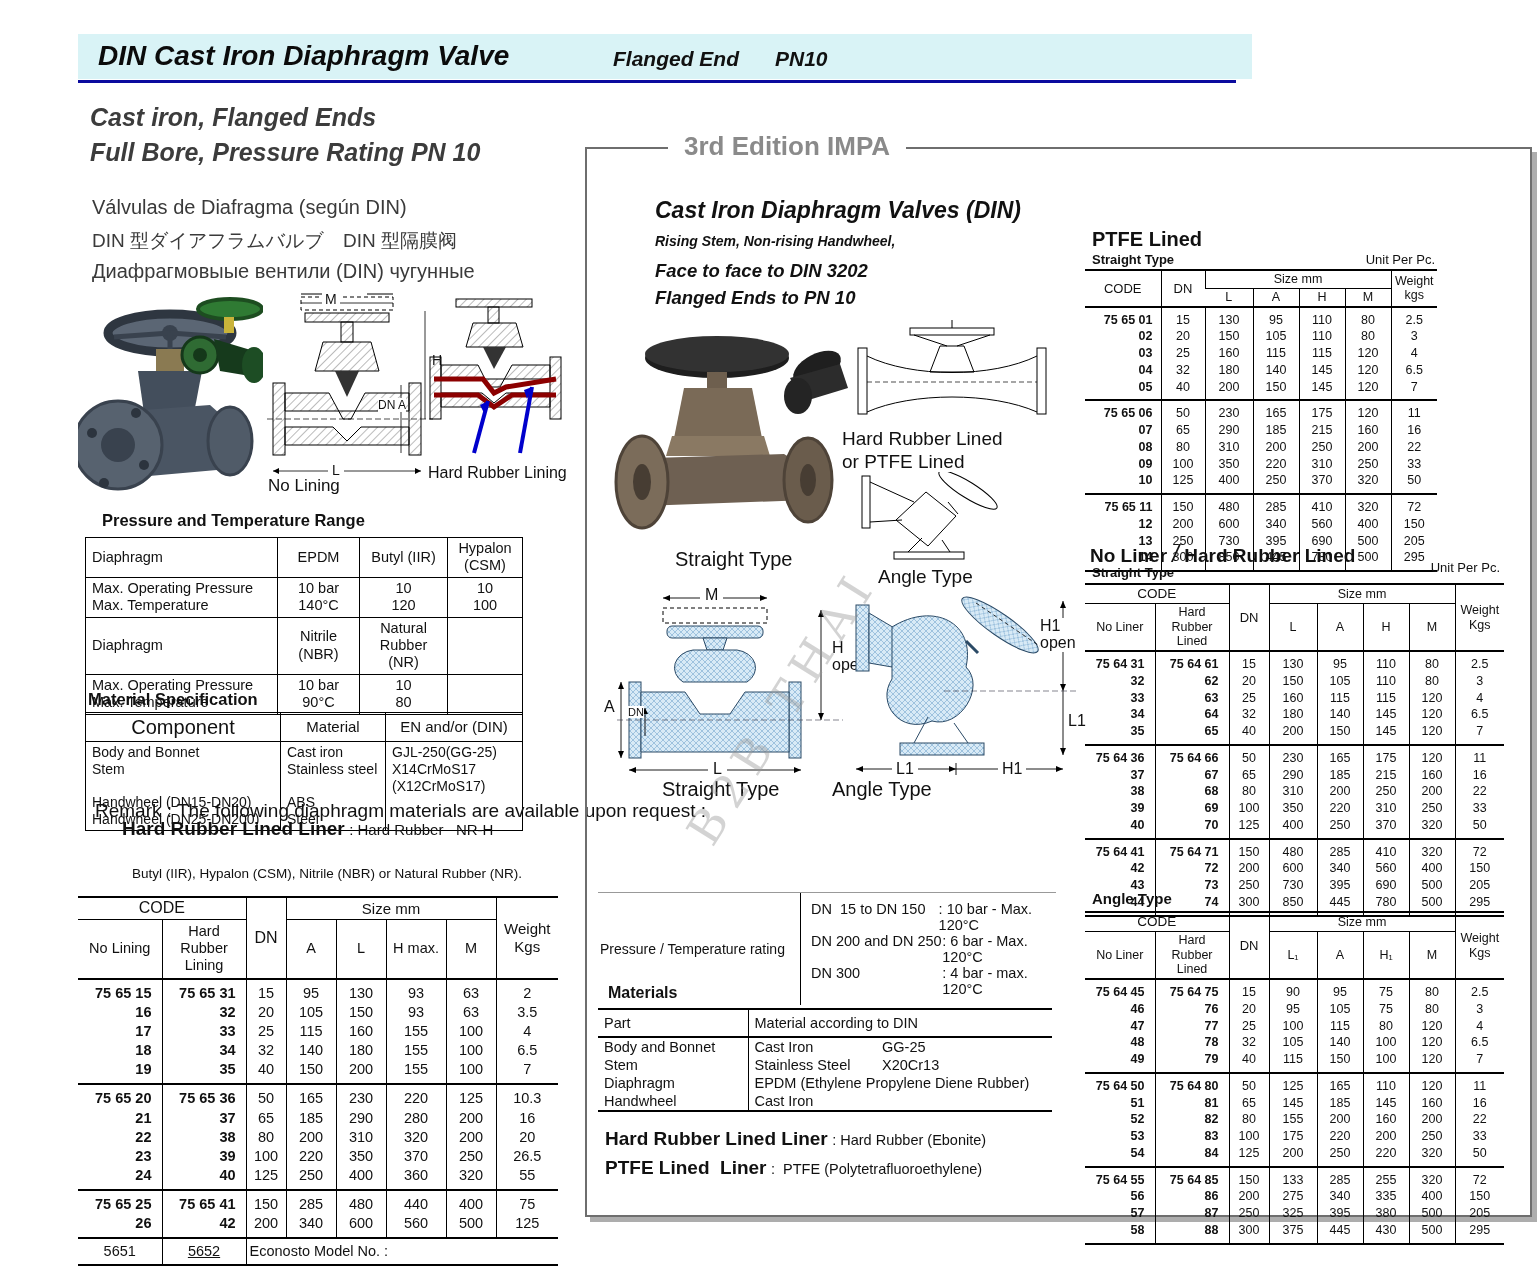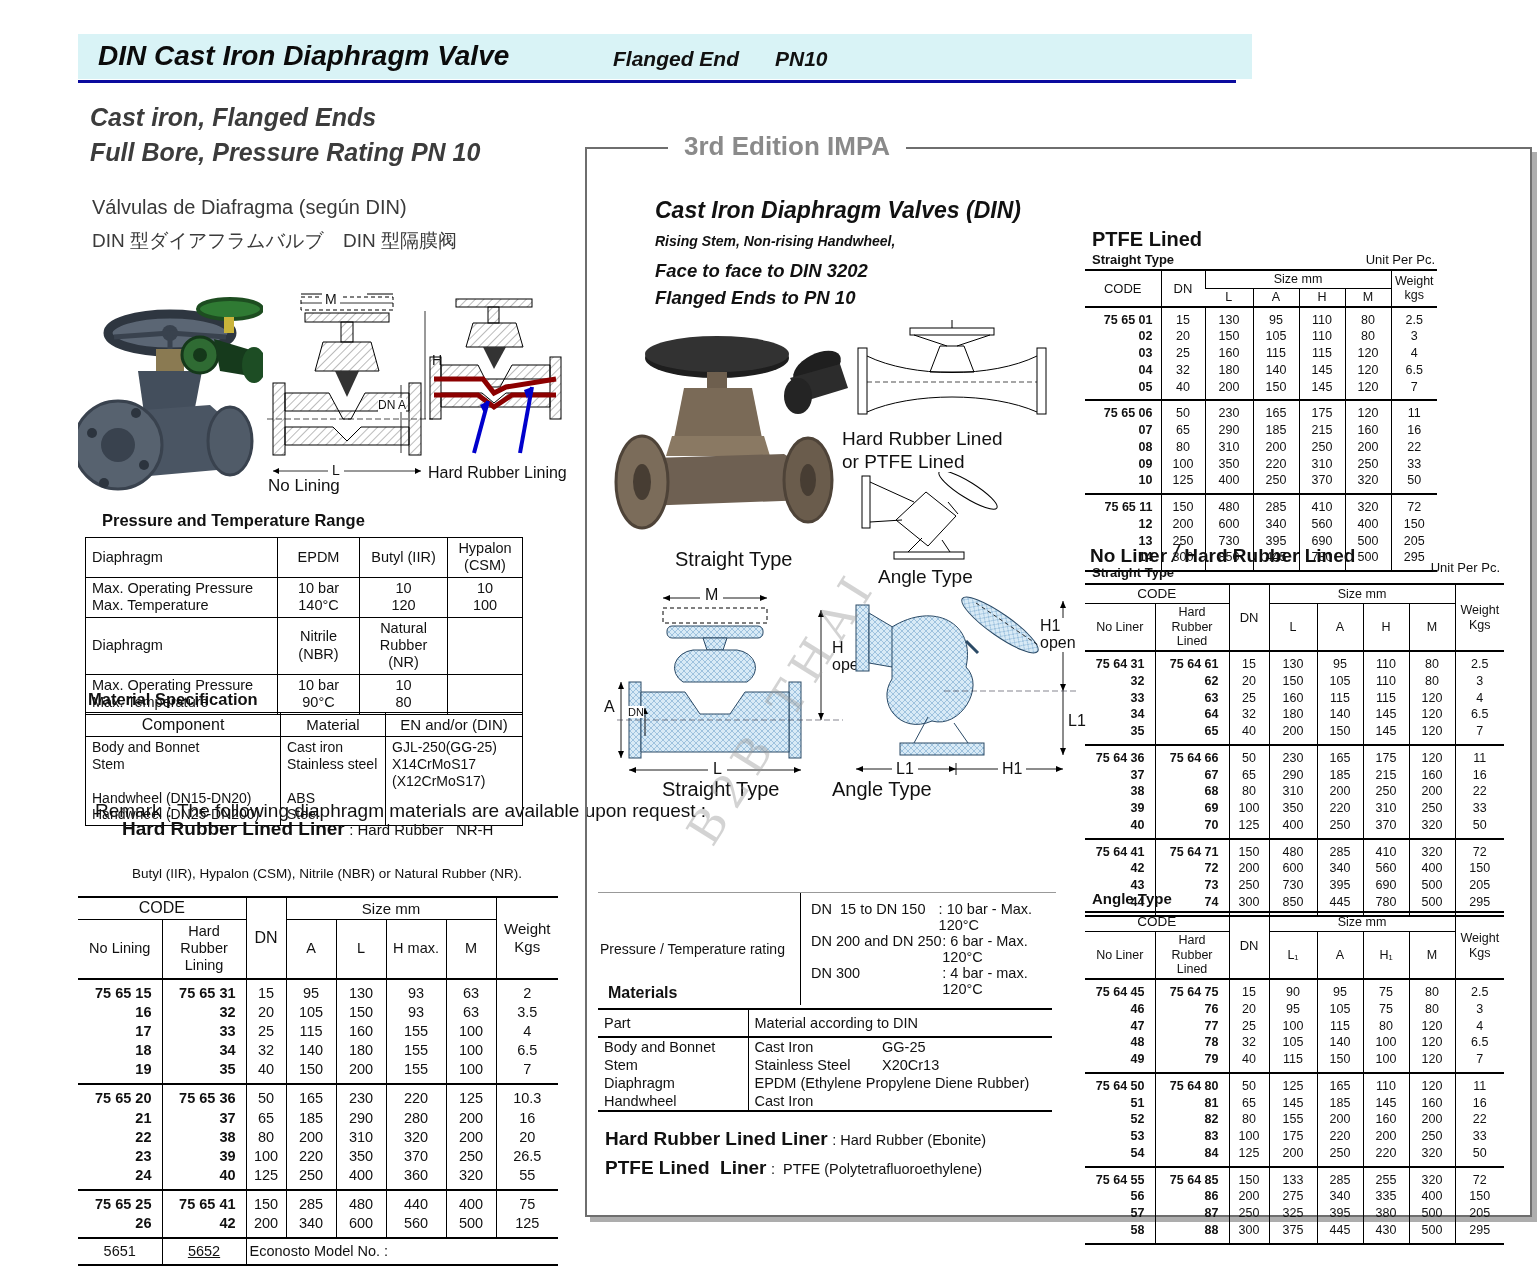--- a/index.html
+++ b/index.html
@@ -47,20 +47,21 @@
   <div class="abs" style="left:78px;top:34px;width:1174px;height:45px;background:#d9f3f6;"></div>
   <div class="abs bi" style="left:98px;top:40px;font-size:28px;color:#0b0b0b;">DIN Cast Iron Diaphragm Valve</div>
   <div class="abs bi" style="left:613px;top:47px;font-size:21px;">Flanged End</div>
   <div class="abs bi" style="left:775px;top:47px;font-size:21px;">PN10</div>
   <div class="abs" style="left:78px;top:80px;width:1158px;height:3px;background:#0b0b9e;"></div>
 
   <div class="abs bi" style="left:90px;top:103px;font-size:25px;color:#3c3c3c;">Cast iron, Flanged Ends</div>
   <div class="abs bi" style="left:90px;top:138px;font-size:25px;color:#3c3c3c;">Full Bore, Pressure Rating PN 10</div>
   <div class="abs" style="left:92px;top:196px;font-size:20px;color:#3a3a3a;">Válvulas de Diafragma (según DIN)</div>
   <div class="abs" style="left:92px;top:228px;font-size:19px;color:#3a3a3a;">DIN 型ダイアフラムバルブ　DIN 型隔膜阀</div>
+  <div class="abs" style="left:92px;top:260px;font-size:20px;color:#3a3a3a;">Диафрагмовыые вентили (DIN) чугунные</div>
 
   <svg class="abs" style="left:78px;top:293px;" width="185" height="208" viewBox="0 0 185 208">
     <ellipse cx="92" cy="40" rx="62" ry="19" fill="#5b6674" stroke="#2e3640" stroke-width="9"></ellipse>
     <circle cx="92" cy="40" r="8" fill="#39424e"></circle>
     <line x1="36" y1="44" x2="92" y2="40" stroke="#39424e" stroke-width="5"></line>
     <line x1="148" y1="44" x2="92" y2="40" stroke="#39424e" stroke-width="5"></line>
     <line x1="92" y1="59" x2="92" y2="40" stroke="#39424e" stroke-width="5"></line>
     <rect x="78" y="56" width="28" height="22" fill="#8a7a52"></rect>
     <path d="M60 78 L124 78 L116 120 L66 120 Z" fill="#434e5c"></path>
     <path d="M52 118 L132 112 L150 128 L150 176 L60 184 L40 160 Z" fill="#4a5563"></path>
@@ -183,21 +184,21 @@
 
   <div class="abs" style="left:88px;top:690px;font-size:16.5px;font-weight:bold;">Material Specification</div>
   <table class="abs grid" style="left:85px;top:712px;width:437px;font-size:14px;">
     <colgroup>
         <col style="width:195px">
         <col style="width:105px">
         <col style="width:137px">
       </colgroup>
     <thead>
         <tr>
-      <th style="font-size:16px;">Component</th>
+      <th style="font-size:20px;">Component</th>
       <th style="font-size:15px;">Material</th>
       <th style="font-size:15px;">EN and/or (DIN)</th>
     </tr>
       </thead>
     <tbody class="mat-left">
         <tr>
           <td class="lft top">Body and Bonnet
 Stem
 
 Handwheel (DN15-DN20)

